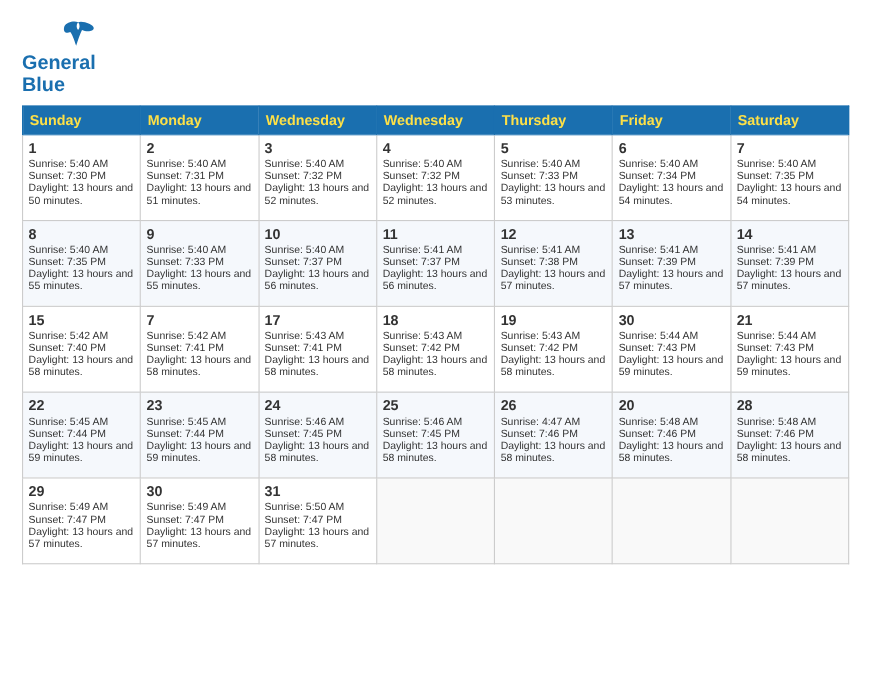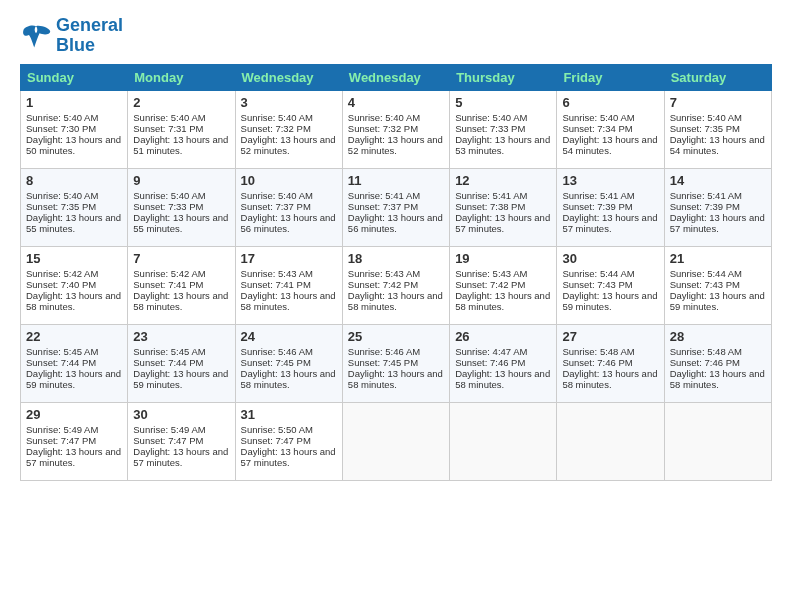--- a/index.html
+++ b/index.html
@@ -15,22 +15,23 @@
       padding: 16px 20px 10px 20px;
     }
     .header-top {
       display: flex;
       justify-content: space-between;
       align-items: flex-start;
       margin-bottom: 4px;
     }
     .logo {
       display: flex;
-      align-items: center;
+      align-items: flex-end;
       gap: 4px;
+      flex-direction: column;
     }
     .logo-text {
       font-size: 18px;
       font-weight: bold;
       color: #333;
       line-height: 1.1;
     }
     .logo-text span {
       color: #1a6faf;
     }
@@ -51,21 +52,21 @@
       color: #555;
     }
     .calendar-table {
       width: 100%;
       border-collapse: collapse;
       margin-top: 8px;
       table-layout: fixed;
     }
     .calendar-table th {
       background: #1a6faf;
-      color: #86efac;
+      color: #fde047;
       text-align: left;
       padding: 5px 6px;
       font-size: 13px;
       font-weight: bold;
       border: 1px solid #1a6faf;
     }
     .calendar-table td {
       border: 1px solid #ccc;
       vertical-align: top;
       padding: 4px 5px;
@@ -147,21 +148,21 @@
           <td><span class="day-num">19</span><span>Sunrise: 5:43 AM</span><br><span>Sunset: 7:42 PM</span><br><span>Daylight: 13 hours and 58 minutes.</span></td>
           <td><span class="day-num">30</span><span>Sunrise: 5:44 AM</span><br><span>Sunset: 7:43 PM</span><br><span>Daylight: 13 hours and 59 minutes.</span></td>
           <td><span class="day-num">21</span><span>Sunrise: 5:44 AM</span><br><span>Sunset: 7:43 PM</span><br><span>Daylight: 13 hours and 59 minutes.</span></td>
         </tr>
         <tr>
           <td><span class="day-num">22</span><span>Sunrise: 5:45 AM</span><br><span>Sunset: 7:44 PM</span><br><span>Daylight: 13 hours and 59 minutes.</span></td>
           <td><span class="day-num">23</span><span>Sunrise: 5:45 AM</span><br><span>Sunset: 7:44 PM</span><br><span>Daylight: 13 hours and 59 minutes.</span></td>
           <td><span class="day-num">24</span><span>Sunrise: 5:46 AM</span><br><span>Sunset: 7:45 PM</span><br><span>Daylight: 13 hours and 58 minutes.</span></td>
           <td><span class="day-num">25</span><span>Sunrise: 5:46 AM</span><br><span>Sunset: 7:45 PM</span><br><span>Daylight: 13 hours and 58 minutes.</span></td>
           <td><span class="day-num">26</span><span>Sunrise: 4:47 AM</span><br><span>Sunset: 7:46 PM</span><br><span>Daylight: 13 hours and 58 minutes.</span></td>
-          <td><span class="day-num">27</span><span>Sunrise: 5:48 AM</span><br><span>Sunset: 7:46 PM</span><br><span>Daylight: 13 hours and 58 minutes.</span></td>
+          <td><span class="day-num">20</span><span>Sunrise: 5:48 AM</span><br><span>Sunset: 7:46 PM</span><br><span>Daylight: 13 hours and 58 minutes.</span></td>
           <td><span class="day-num">28</span><span>Sunrise: 5:48 AM</span><br><span>Sunset: 7:46 PM</span><br><span>Daylight: 13 hours and 58 minutes.</span></td>
         </tr>
         <tr>
           <td><span class="day-num">29</span><span>Sunrise: 5:49 AM</span><br><span>Sunset: 7:47 PM</span><br><span>Daylight: 13 hours and 57 minutes.</span></td>
           <td><span class="day-num">30</span><span>Sunrise: 5:49 AM</span><br><span>Sunset: 7:47 PM</span><br><span>Daylight: 13 hours and 57 minutes.</span></td>
           <td><span class="day-num">31</span><span>Sunrise: 5:50 AM</span><br><span>Sunset: 7:47 PM</span><br><span>Daylight: 13 hours and 57 minutes.</span></td>
           <td class="empty-cell"></td>
           <td class="empty-cell"></td>
           <td class="empty-cell"></td>
           <td class="empty-cell"></td>

